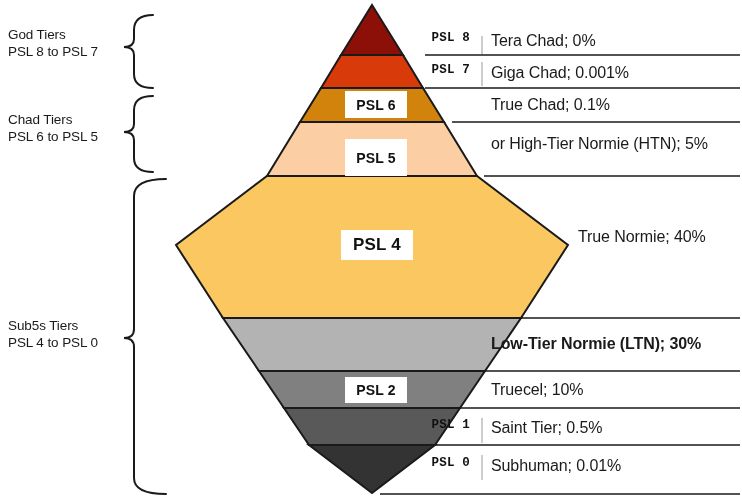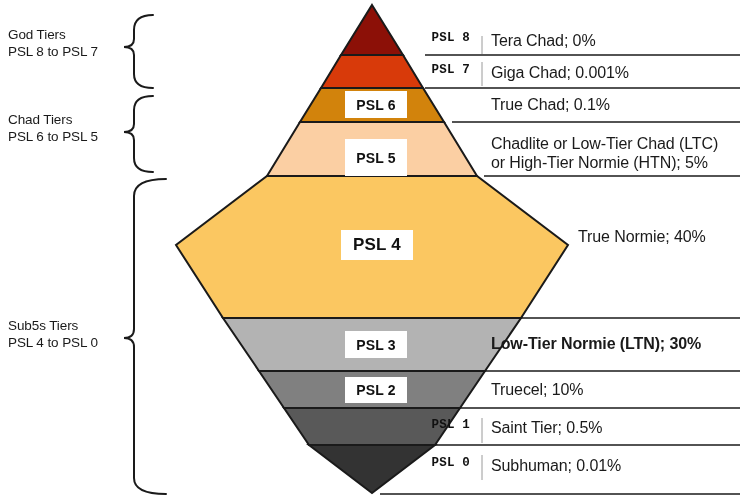--- a/index.html
+++ b/index.html
@@ -127,37 +127,35 @@
   </div>
 
   <div class="psl-code" style="left:398px;top:31px;width:72px;">PSL 8</div>
   <div class="psl-code" style="left:398px;top:63px;width:72px;">PSL 7</div>
   <div class="psl-code" style="left:398px;top:418px;width:72px;">PSL 1</div>
   <div class="psl-code" style="left:398px;top:456px;width:72px;">PSL 0</div>
 
   <div class="badge" style="left:345px;top:91px;width:62px;height:27px;">PSL 6</div>
   <div class="badge" style="left:345px;top:139px;width:62px;height:37px;">PSL 5</div>
   <div class="badge" style="left:341px;top:230px;width:72px;height:30px;font-size:17px;">PSL 4</div>
-  <div class="badge" style="left:345px;top:331px;width:62px;height:27px;">PSL 3</div>
   <div class="badge" style="left:345px;top:377px;width:62px;height:26px;">PSL 2</div>
 
   <div class="desc" style="left:491px;top:31px;">
     <span>Tera Chad; 0%</span>
   </div>
 
   <div class="desc" style="left:491px;top:63px;">
     <span>Giga Chad; 0.001%</span>
   </div>
 
   <div class="desc" style="left:491px;top:95px;">
     <span>True Chad; 0.1%</span>
   </div>
 
   <div class="desc" style="left:491px;top:134px;">
-    <span>Chadlite or Low-Tier Chad (LTC)</span>
     <span class="d2">or High-Tier Normie (HTN); 5%</span>
   </div>
 
   <div class="desc" style="left:578px;top:227px;">
     <span>True Normie; 40%</span>
   </div>
 
   <div class="desc" style="left:491px;top:334px;font-weight:bold;">
     <span>Low-Tier Normie (LTN); 30%</span>
   </div>

